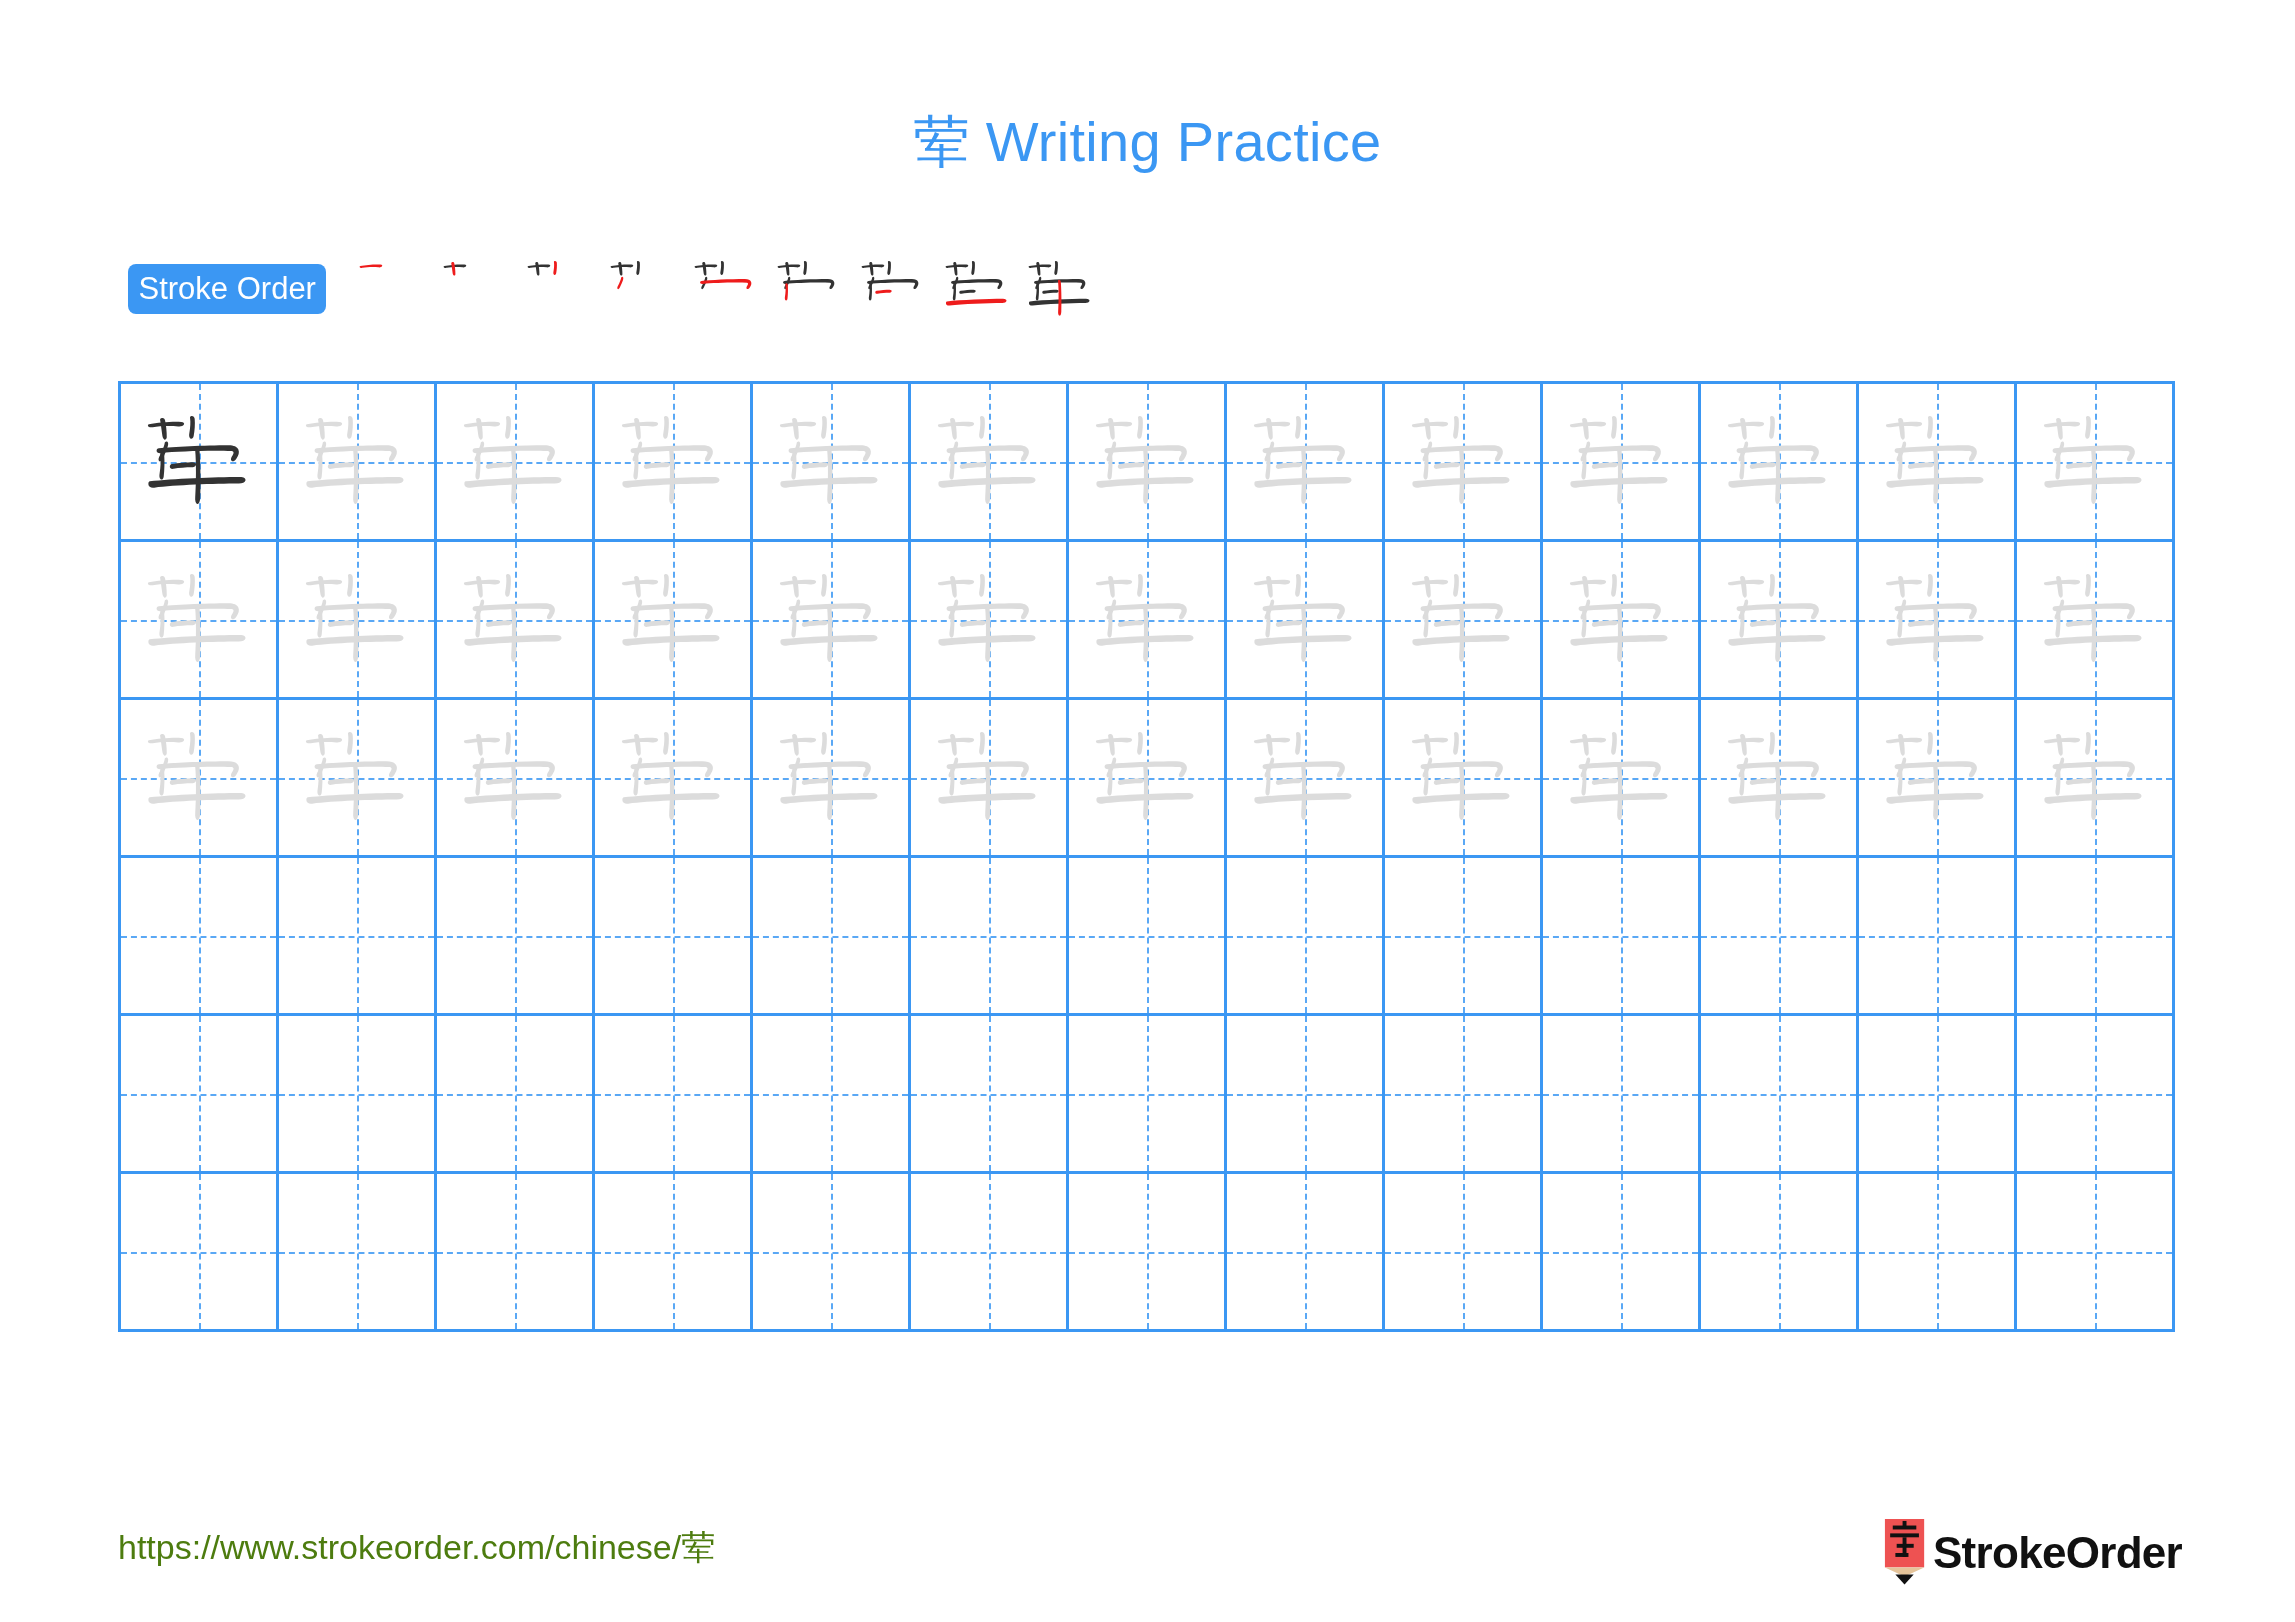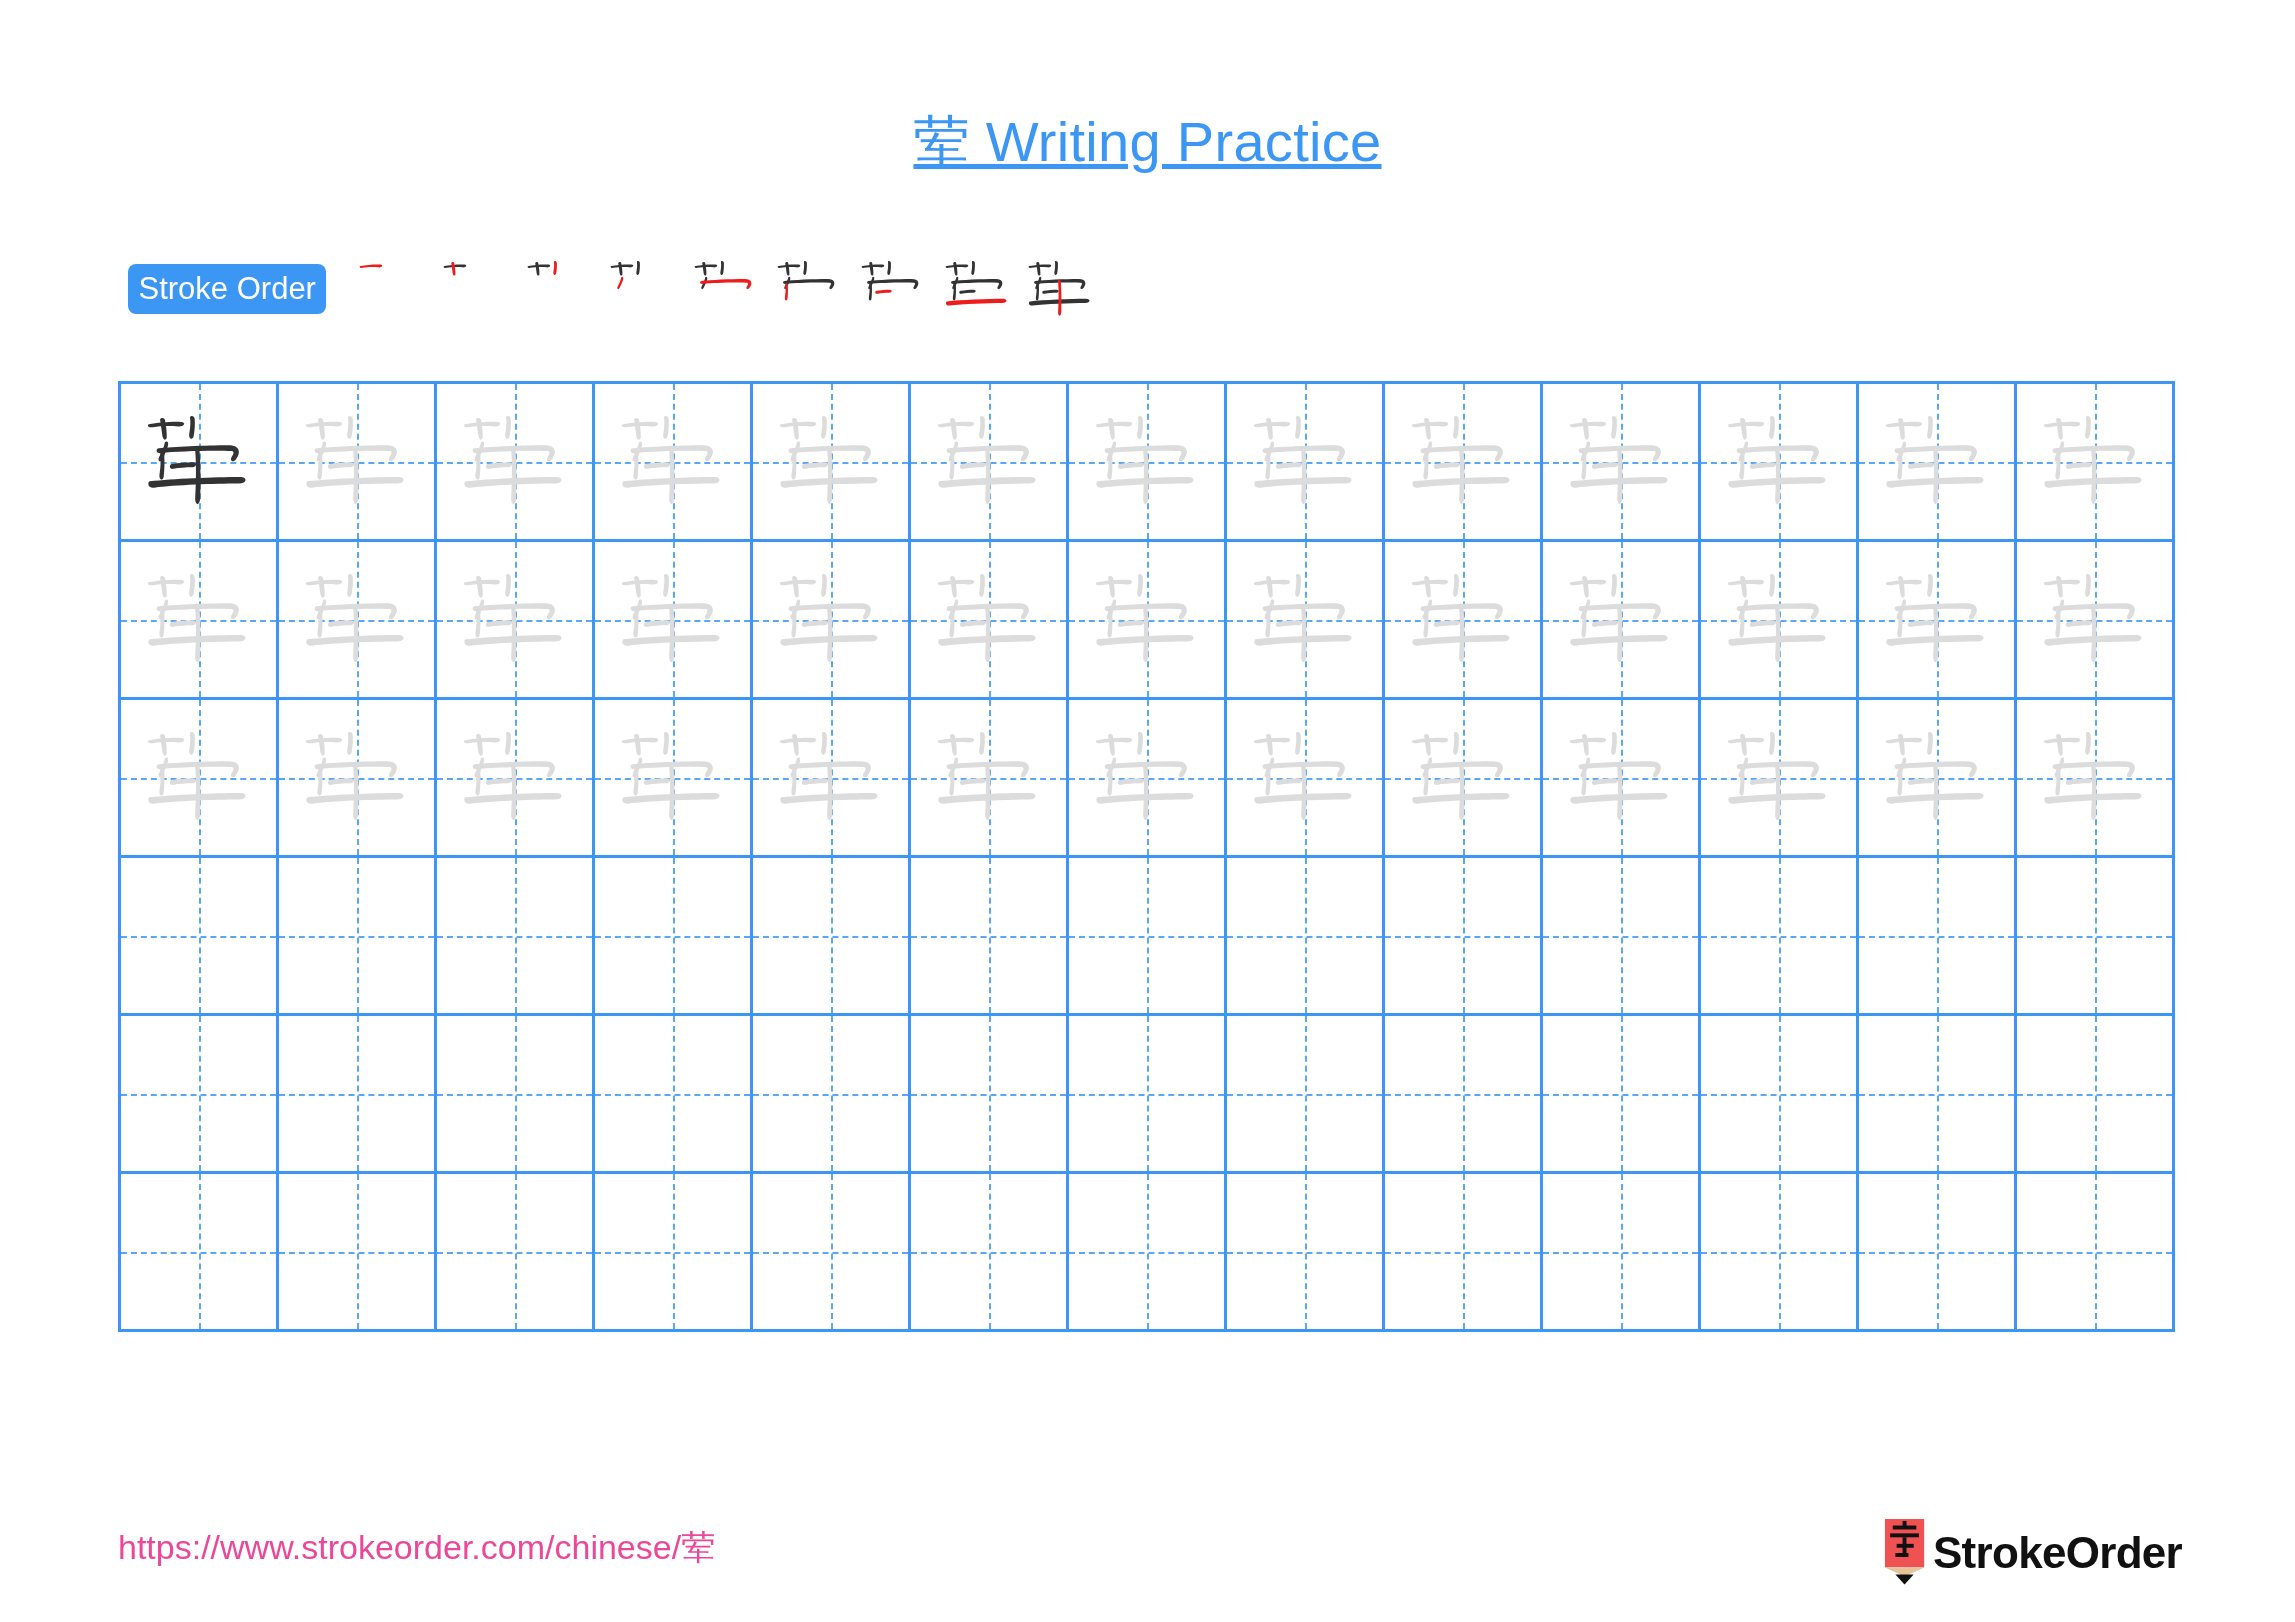--- a/index.html
+++ b/index.html
@@ -20,21 +20,20 @@
     position: absolute;
     top: 105px;
     left: 0;
     width: 2295px;
     text-align: center;
     color: #3b97f3;
     font-size: 56px;
     font-weight: 400;
     letter-spacing: 0.3px;
     white-space: nowrap;
-    text-decoration: underline;
   }
 
   
   #stroke-order-row {
     position: absolute;
     top: 253px;
     left: 128px;
     height: 72px;
     display: flex;
     align-items: center;
@@ -103,21 +102,21 @@
     justify-content: center;
     z-index: 2;
   }
   .cell-char svg { width: 130px; height: 130px; display: block; }
 
   
   #footer-url {
     position: absolute;
     left: 118px;
     top: 1525px;
-    color: #ec4899;
+    color: #4d7c0f;
     font-size: 34px;
     white-space: nowrap;
     text-decoration: none;
   }
 
   #brand {
     position: absolute;
     right: 113px;
     top: 1517px;
     display: flex;

